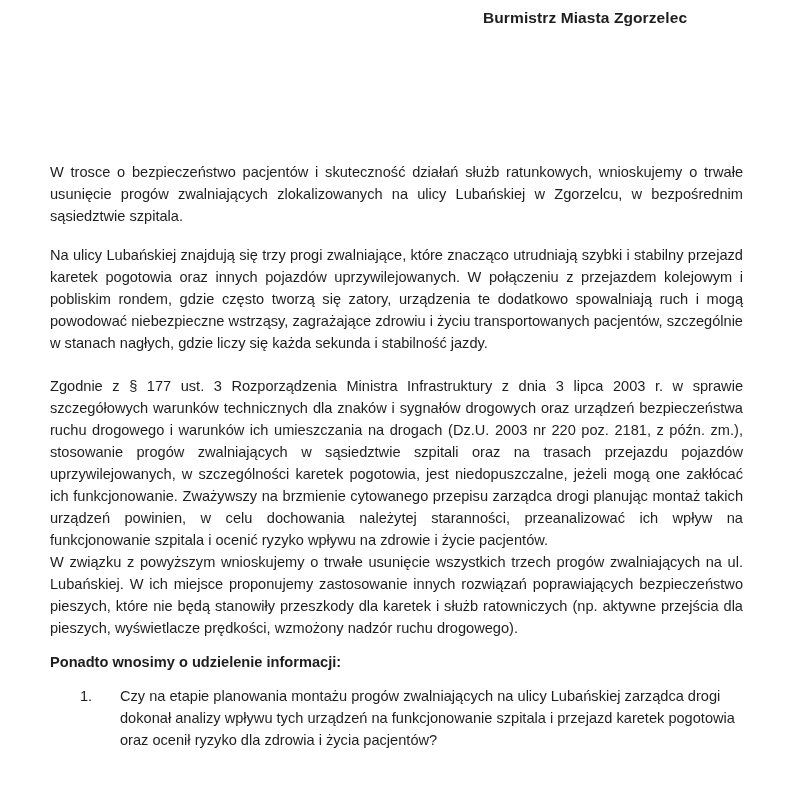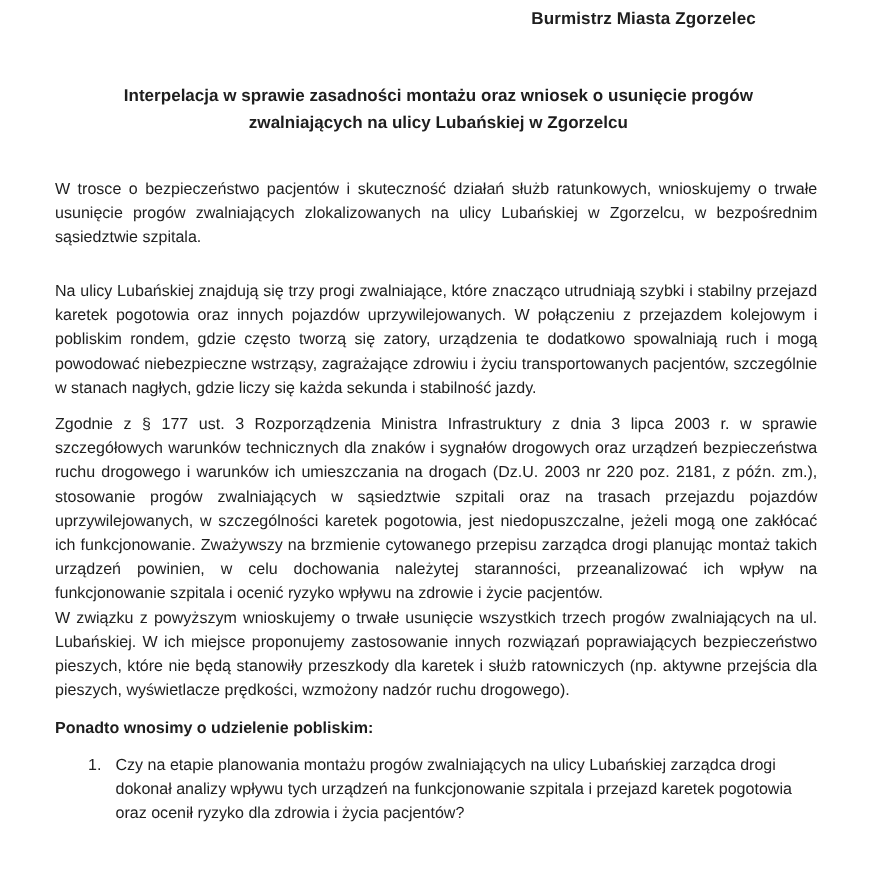--- a/index.html
+++ b/index.html
@@ -44,21 +44,21 @@
       left: 50px;
       width: 693px;
       font-size: 14.6px;
       line-height: 22px;
       text-align: justify;
       text-align-last: left;
       margin: 0;
     }
     .para.bold { font-weight: normal; }
     #p1 { top: 161px; }
-    #p2 { top: 254px; }
+    #p2 { top: 244px; }
     #p3 { top: 375px; }
     #p4 { top: 551px; }
     .ask-heading {
       position: absolute;
       left: 50px;
       top: 651px;
       font-size: 14.6px;
       font-weight: bold;
       line-height: 22px;
       white-space: nowrap;
@@ -70,43 +70,42 @@
       width: 693px;
       font-size: 14.6px;
       line-height: 22px;
     }
     .list-num {
       position: absolute;
       left: 30px;
       top: 0;
     }
     .list-body {
-      margin-left: 55px;
+      margin-left: 70px;
       width: 638px;
     }
     .list-body p { margin: 0; }
   </style>
 </head>
 <body>
 
 <div class="page">
 
   <div class="addressee">Burmistrz Miasta Zgorzelec</div>
 
-  <div class="title">Interpelacja w sprawie zasadności montażu oraz wniosek o usunięcie progów zwalniających na ulicy Lubańskiej w Zgorzelcu</div>
 
   <p class="para" id="p1">W trosce o bezpieczeństwo pacjentów i skuteczność działań służb ratunkowych, wnioskujemy o trwałe usunięcie progów zwalniających zlokalizowanych na ulicy Lubańskiej w Zgorzelcu, w bezpośrednim sąsiedztwie szpitala.</p>
 
   <p class="para" id="p2">Na ulicy Lubańskiej znajdują się trzy progi zwalniające, które znacząco utrudniają szybki i stabilny przejazd karetek pogotowia oraz innych pojazdów uprzywilejowanych. W połączeniu z przejazdem kolejowym i pobliskim rondem, gdzie często tworzą się zatory, urządzenia te dodatkowo spowalniają ruch i mogą powodować niebezpieczne wstrząsy, zagrażające zdrowiu i życiu transportowanych pacjentów, szczególnie w stanach nagłych, gdzie liczy się każda sekunda i stabilność jazdy.</p>
 
   <p class="para" id="p3">Zgodnie z § 177 ust. 3 Rozporządzenia Ministra Infrastruktury z dnia 3 lipca 2003 r. w sprawie szczegółowych warunków technicznych dla znaków i sygnałów drogowych oraz urządzeń bezpieczeństwa ruchu drogowego i warunków ich umieszczania na drogach (Dz.U. 2003 nr 220 poz. 2181, z późn. zm.), stosowanie progów zwalniających w sąsiedztwie szpitali oraz na trasach przejazdu pojazdów uprzywilejowanych, w szczególności karetek pogotowia, jest niedopuszczalne, jeżeli mogą one zakłócać ich funkcjonowanie. Zważywszy na brzmienie cytowanego przepisu zarządca drogi planując montaż takich urządzeń powinien, w celu dochowania należytej staranności, przeanalizować ich wpływ na funkcjonowanie szpitala i ocenić ryzyko wpływu na zdrowie i życie pacjentów.</p>
 
   <p class="para bold" id="p4">W związku z powyższym wnioskujemy o trwałe usunięcie wszystkich trzech progów zwalniających na ul. Lubańskiej. W ich miejsce proponujemy zastosowanie innych rozwiązań poprawiających bezpieczeństwo pieszych, które nie będą stanowiły przeszkody dla karetek i służb ratowniczych (np. aktywne przejścia dla pieszych, wyświetlacze prędkości, wzmożony nadzór ruchu drogowego).</p>
 
-  <div class="ask-heading">Ponadto wnosimy o udzielenie pobliskim:</div>
+  <div class="ask-heading">Ponadto wnosimy o udzielenie informacji:</div>
 
   <div class="list-item">
     <span class="list-num">1.</span>
     <div class="list-body">
       <p>Czy na etapie planowania montażu progów zwalniających na ulicy Lubańskiej zarządca drogi dokonał analizy wpływu tych urządzeń na funkcjonowanie szpitala i przejazd karetek pogotowia oraz ocenił ryzyko dla zdrowia i życia pacjentów?</p>
     </div>
   </div>
 
 </div>
 

